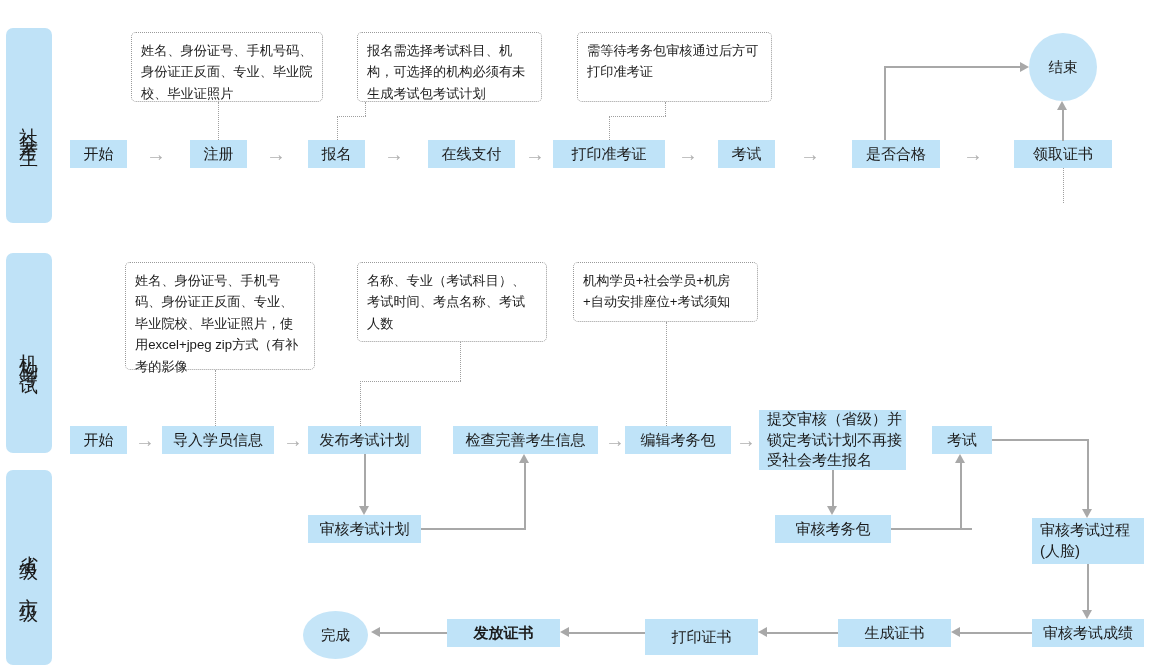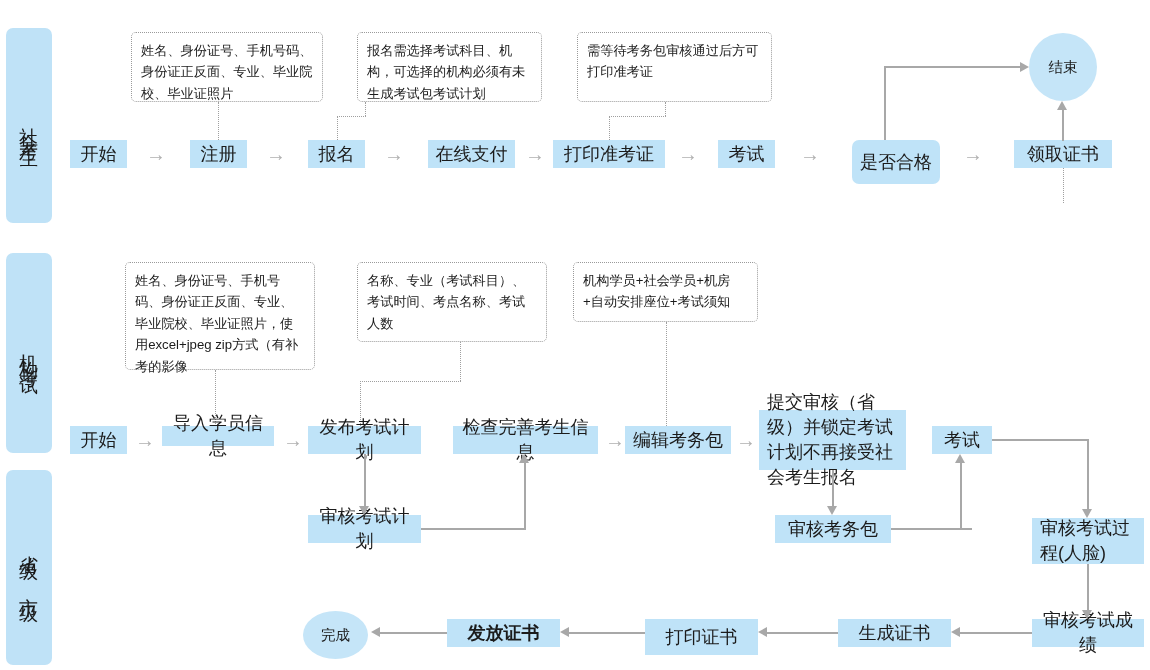--- a/index.html
+++ b/index.html
@@ -34,21 +34,21 @@
     letter-spacing:7px;
     line-height:1;
     text-align:center;
   }
 
   
   .node{
     position:absolute;
     background:#bfe3f8;
     color:#1b1b1b;
-    font-size:18px;
+    font-size:15px;
     display:flex;
     align-items:center;
     justify-content:center;
     text-align:center;
     line-height:1.38;
     box-sizing:border-box;
     padding:2px 4px;
   }
   .node.bold{font-weight:bold;}
   .node.left{justify-content:flex-start;text-align:left;padding-left:8px;}
@@ -160,21 +160,21 @@
 
   <div class="node" style="left:428px;top:140px;width:87px;height:28px;">在线支付</div>
   <div class="step-arrow" style="left:521px;top:140px;width:28px;height:28px;">→</div>
 
   <div class="node" style="left:553px;top:140px;width:112px;height:28px;">打印准考证</div>
   <div class="step-arrow" style="left:674px;top:140px;width:28px;height:28px;">→</div>
 
   <div class="node" style="left:718px;top:140px;width:57px;height:28px;">考试</div>
   <div class="step-arrow" style="left:796px;top:140px;width:28px;height:28px;">→</div>
 
-  <div class="node" style="left:852px;top:140px;width:88px;height:44px;border-radius:7px;">是否合格</div>
+  <div class="node" style="left:852px;top:140px;width:88px;height:28px;">是否合格</div>
   <div class="step-arrow" style="left:959px;top:140px;width:28px;height:28px;">→</div>
 
   <div class="node" style="left:1014px;top:140px;width:98px;height:28px;">领取证书</div>
 
   <div class="circle" style="left:1029px;top:33px;width:68px;height:68px;">结束</div>
 
   <div class="v-line" style="left:884px;top:67px;height:73px;"></div>
   <div class="h-line" style="left:884px;top:66px;width:136px;"></div>
   <div class="arr arr-r" style="left:1020px;top:62px;"></div>
 
@@ -191,21 +191,21 @@
 
   <div class="v-dot" style="left:460px;top:342px;height:39px;"></div>
   <div class="h-dot" style="left:360px;top:381px;width:101px;"></div>
   <div class="v-dot" style="left:360px;top:381px;height:45px;"></div>
 
   <div class="v-dot" style="left:666px;top:322px;height:104px;"></div>
 
   <div class="node" style="left:70px;top:426px;width:57px;height:28px;">开始</div>
   <div class="step-arrow" style="left:131px;top:426px;width:28px;height:28px;">→</div>
 
-  <div class="node" style="left:162px;top:426px;width:112px;height:20px;">导入学员信息</div>
+  <div class="node" style="left:162px;top:426px;width:112px;height:28px;">导入学员信息</div>
   <div class="step-arrow" style="left:279px;top:426px;width:28px;height:28px;">→</div>
 
   <div class="node" style="left:308px;top:426px;width:113px;height:28px;">发布考试计划</div>
 
   <div class="node" style="left:453px;top:426px;width:145px;height:28px;">检查完善考生信息</div>
   <div class="step-arrow" style="left:601px;top:426px;width:28px;height:28px;">→</div>
 
   <div class="node" style="left:625px;top:426px;width:106px;height:28px;">编辑考务包</div>
   <div class="step-arrow" style="left:734px;top:426px;width:24px;height:28px;">→</div>
 

